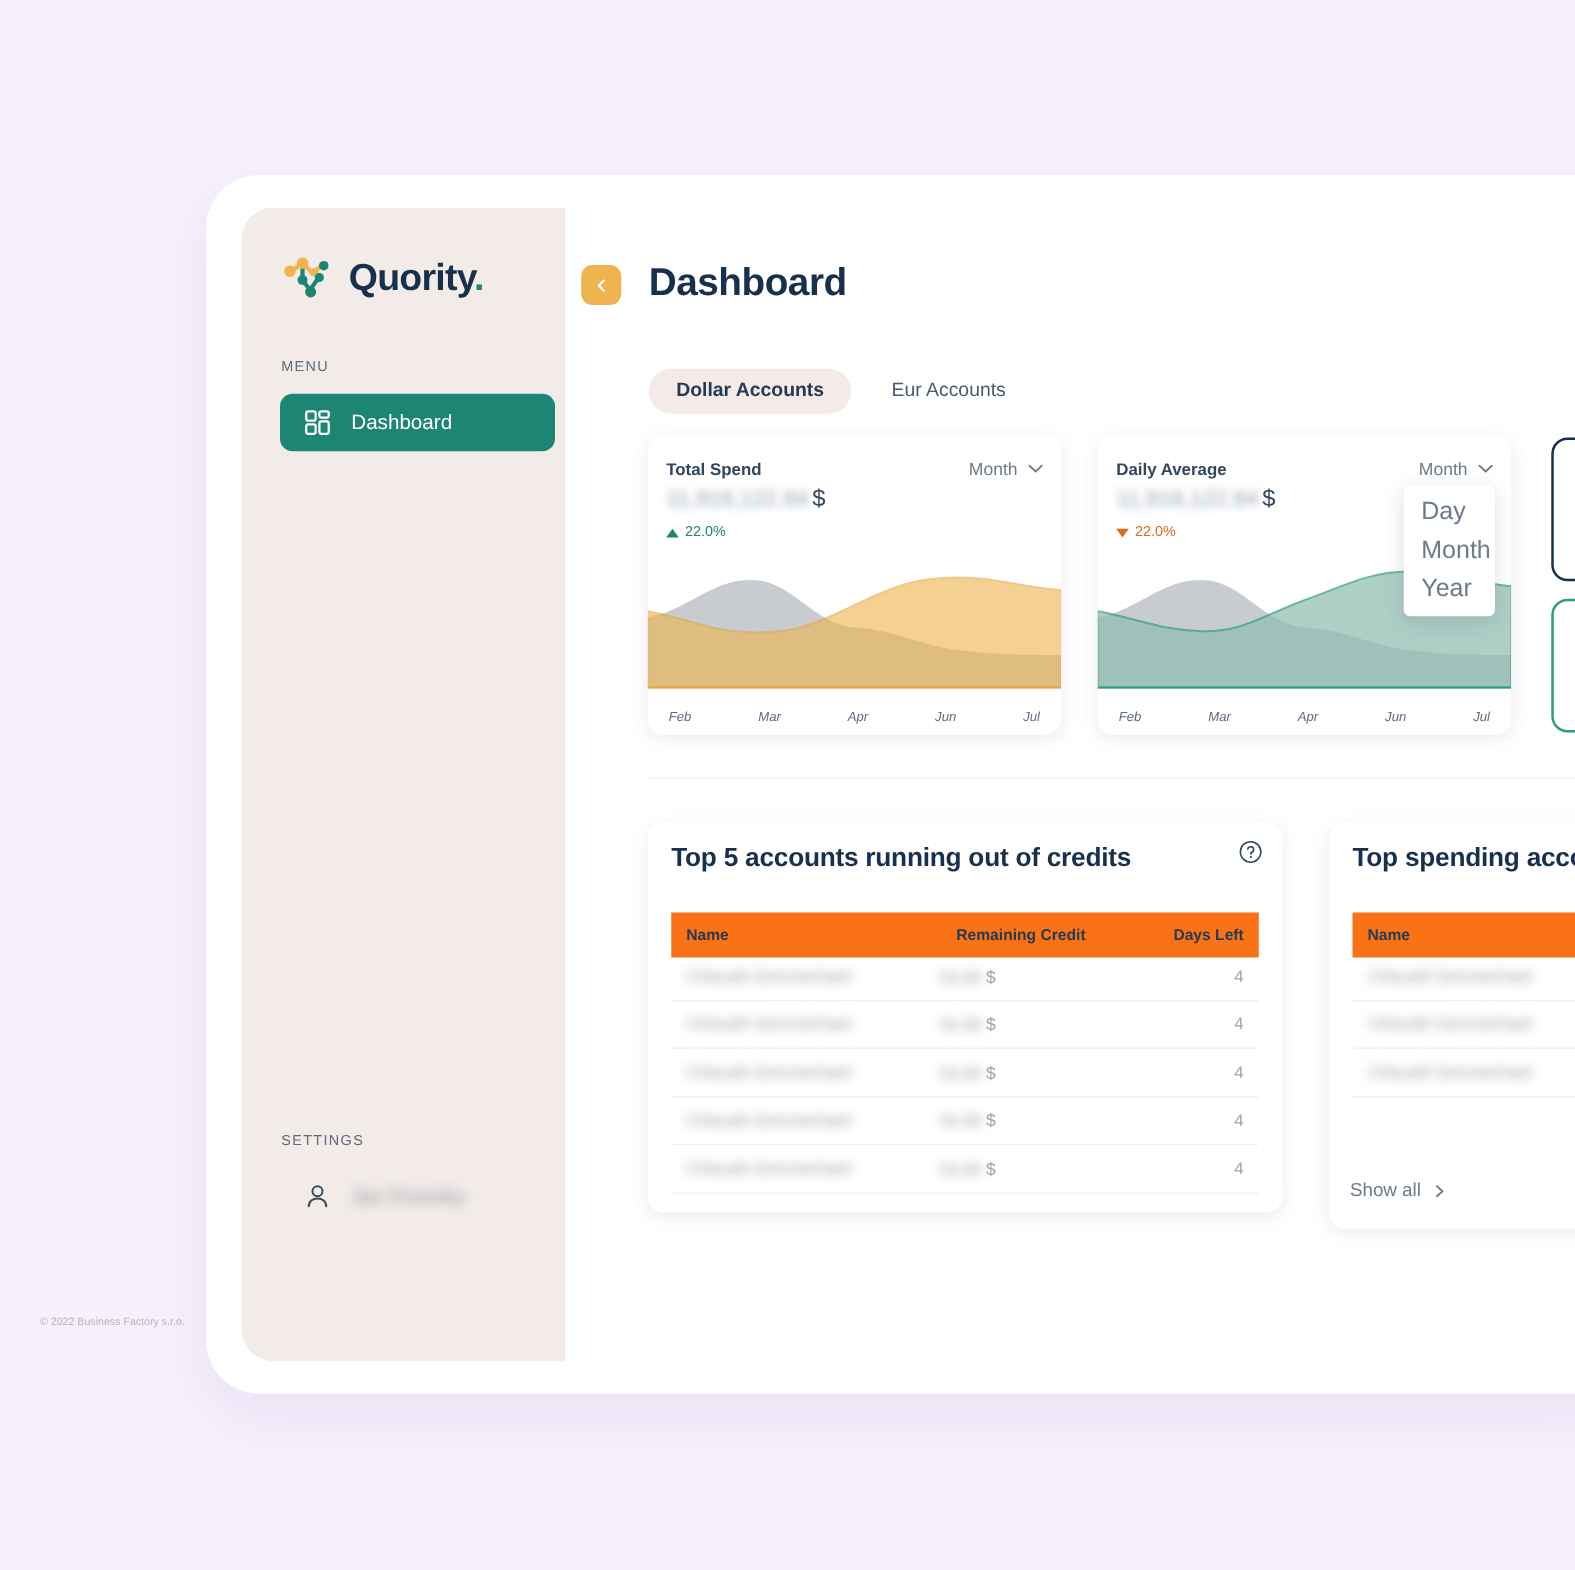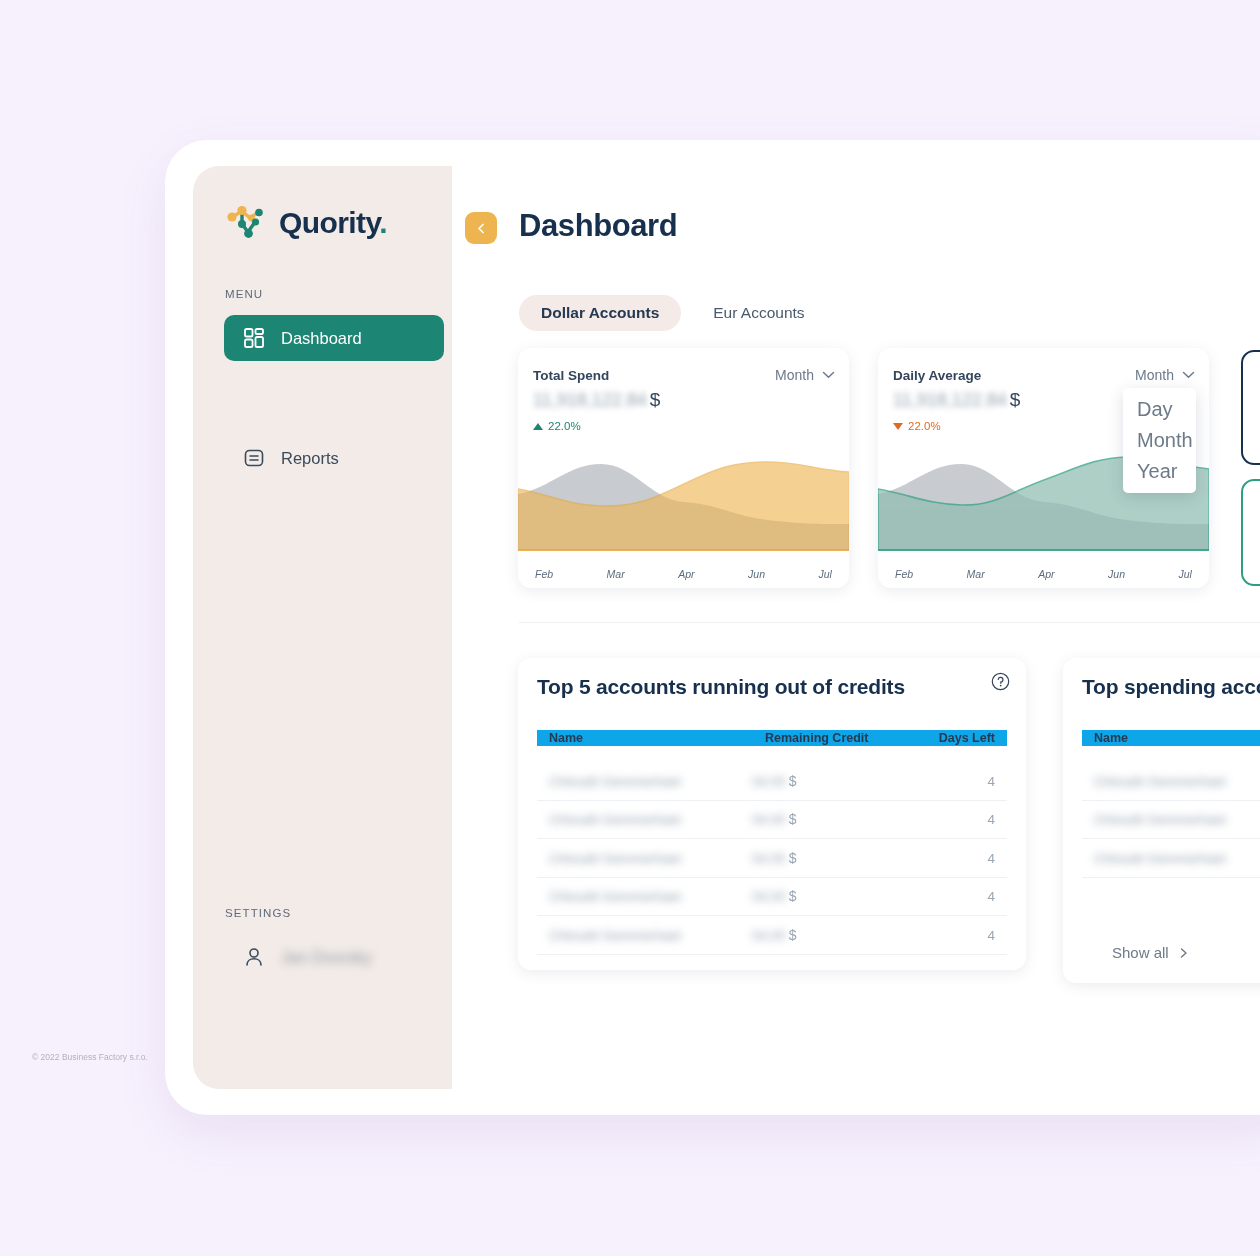--- a/index.html
+++ b/index.html
@@ -327,22 +327,22 @@
     top: 14px;
     width: 19px;
     height: 19px;
     cursor: pointer;
   }
 
   .thead {
     position: absolute;
     left: 19px;
     top: 72px;
-    height: 16px;
-    background: #0ea5e9;
+    height: 36px;
+    background: #f97316;
     display: flex;
     align-items: center;
     font-size: 12.5px;
     font-weight: bold;
     color: #253a52;
   }
   #thead-credits { width: 470px; }
   #thead-spending { width: 260px; }
 
   .th { position: absolute; }
@@ -370,21 +370,20 @@
   #show-all {
     position: absolute;
     left: 17px;
     bottom: 22px;
     display: flex;
     align-items: center;
     gap: 10px;
     font-size: 15px;
     color: #6c7a89;
     cursor: pointer;
-    margin-left: 32px;
   }
 </style>
 </head>
 <body>
 
 <div id="device-frame"></div>
 
 <div id="app-window">
 
   <aside id="sidebar">
@@ -410,28 +409,20 @@
       <svg class="nav-icon" viewBox="0 0 22 22">
         <rect x="2" y="2" width="7.5" height="7.5" rx="1.6" fill="none" stroke="#ffffff" stroke-width="1.8"></rect>
         <rect x="12.5" y="2" width="7.5" height="5" rx="1.6" fill="none" stroke="#ffffff" stroke-width="1.8"></rect>
         <rect x="2" y="12.5" width="7.5" height="7.5" rx="1.6" fill="none" stroke="#ffffff" stroke-width="1.8"></rect>
         <rect x="12.5" y="10" width="7.5" height="10" rx="1.6" fill="none" stroke="#ffffff" stroke-width="1.8"></rect>
       </svg>
       <span>Dashboard</span>
     </div>
 
 
-    <div class="nav-item" id="nav-reports">
-      <svg class="nav-icon" viewBox="0 0 22 22">
-        <rect x="2.5" y="3.5" width="17" height="15" rx="4" fill="none" stroke="#3b4a5c" stroke-width="1.6"></rect>
-        <line x1="7" y1="9" x2="15" y2="9" stroke="#3b4a5c" stroke-width="1.6" stroke-linecap="round"></line>
-        <line x1="7" y1="13" x2="15" y2="13" stroke="#3b4a5c" stroke-width="1.6" stroke-linecap="round"></line>
-      </svg>
-      <span>Reports</span>
-    </div>
 
     <div class="nav-caption" id="settings-caption">SETTINGS</div>
 
     <div class="nav-item" id="nav-user">
       <svg class="nav-icon" viewBox="0 0 22 22">
         <circle cx="11" cy="7" r="4" fill="none" stroke="#3b4a5c" stroke-width="1.6"></circle>
         <path d="M4 19 c0 -4 3.2 -6.2 7 -6.2 s7 2.2 7 6.2" fill="none" stroke="#3b4a5c" stroke-width="1.6" stroke-linecap="round"></path>
       </svg>
       <span class="redacted-strong">Jan Dvorsky</span>
     </div>

